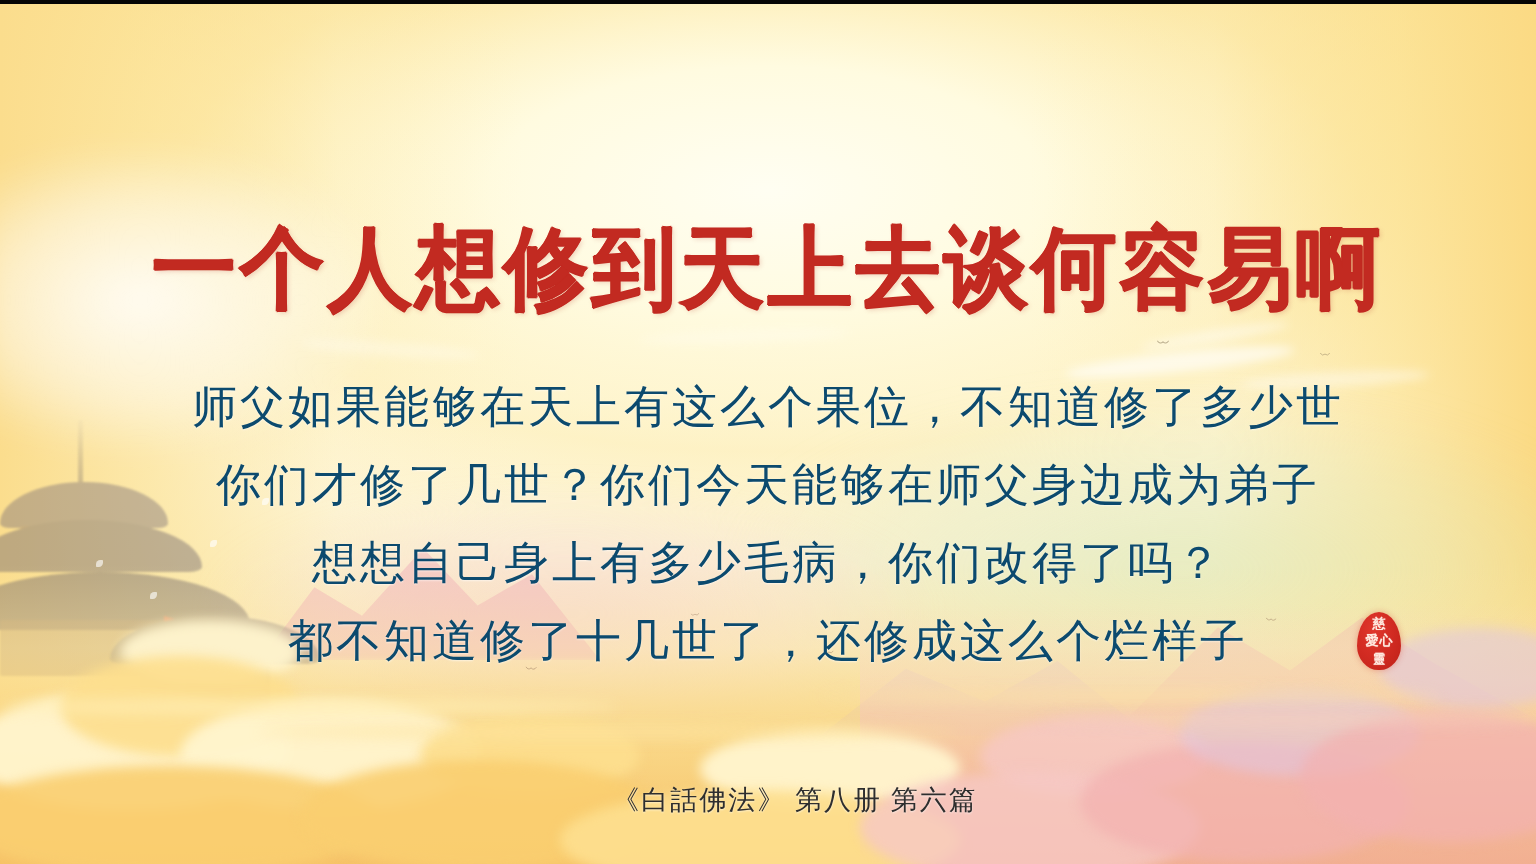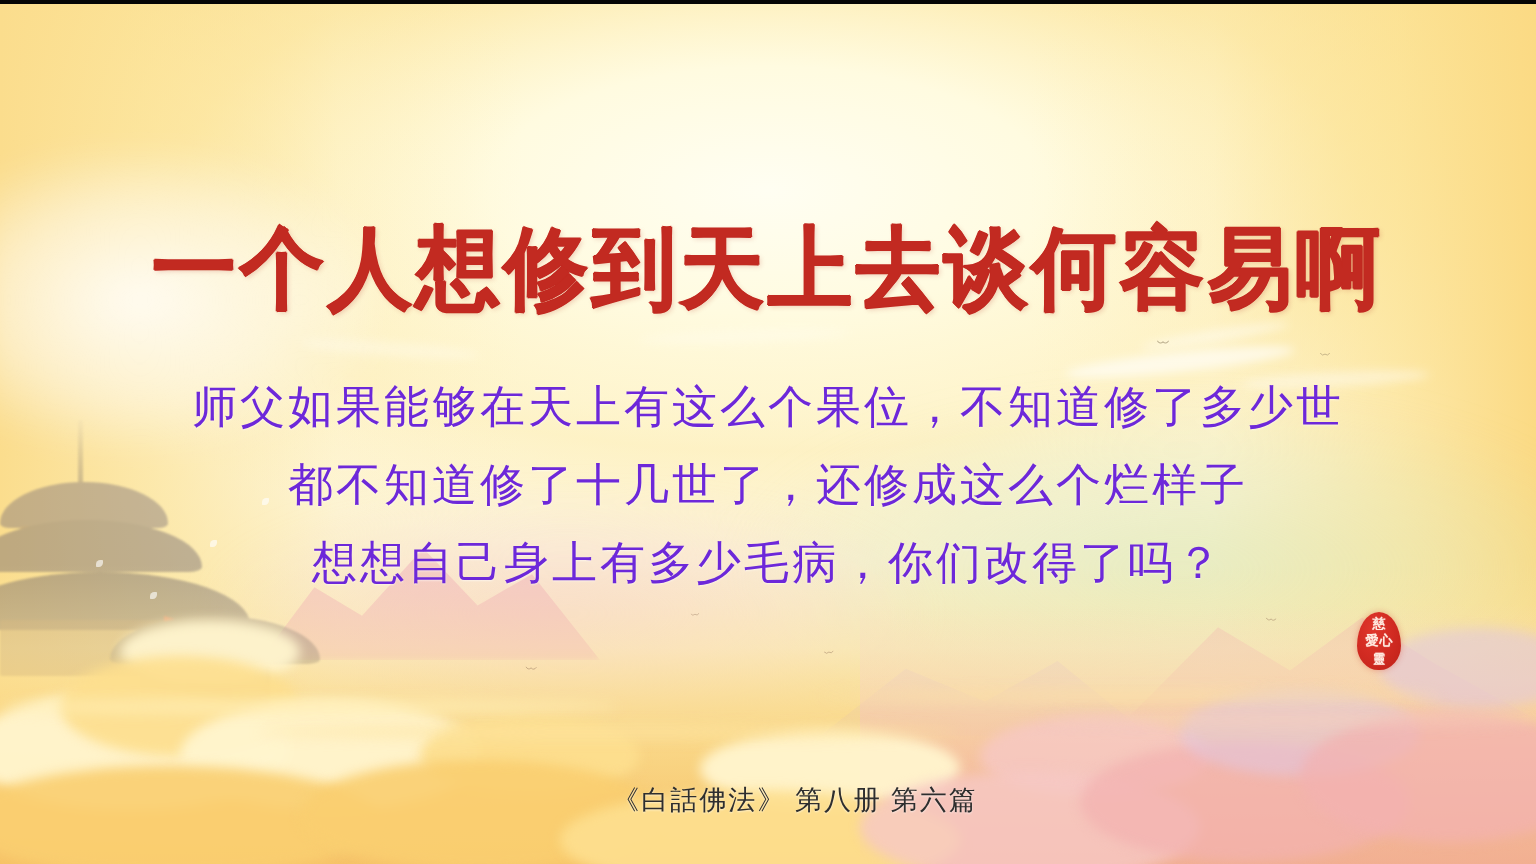--- a/index.html
+++ b/index.html
@@ -260,21 +260,21 @@
     position: absolute;
     left: 0; top: 368px;
     width: 100%;
     text-align: center;
   }
   .body-line {
     font-family: "Liberation Serif", "DejaVu Serif", serif;
     font-size: 45px;
     line-height: 78px;
     letter-spacing: 3px;
-    color: #6d28d9;
+    color: #0c4a6e;
     white-space: nowrap;
     text-shadow: 0 1px 2px rgba(255,255,255,0.55);
   }
 
   .source {
     position: absolute;
     left: 0; top: 782px;
     width: 100%;
     text-align: center;
     font-family: "Liberation Serif", "DejaVu Serif", serif;
@@ -414,22 +414,23 @@
   <div class="petal" style="left:150px; top:592px;"></div>
   <div class="petal" style="left:96px;  top:560px;"></div>
   <div class="petal" style="left:262px; top:498px;"></div>
 
   <div class="content">
 
     <div class="headline">一个人想修到天上去谈何容易啊</div>
 
     <div class="body-block">
       <div class="body-line">师父如果能够在天上有这么个果位，不知道修了多少世</div>
+      <div class="body-line">你们才修了几世？你们今天能够在师父身边成为弟子</div>
+      <div class="body-line">想想自己身上有多少毛病，你们改得了吗？</div>
       <div class="body-line">都不知道修了十几世了，还修成这么个烂样子</div>
-      <div class="body-line">想想自己身上有多少毛病，你们改得了吗？</div>
     </div>
 
     <div class="source">《白話佛法》 第八册 第六篇</div>
   </div>
 
   <div class="seal">
     <div class="seal-row">
       <span class="seal-char">慈</span>
     </div>
     <div class="seal-row">

